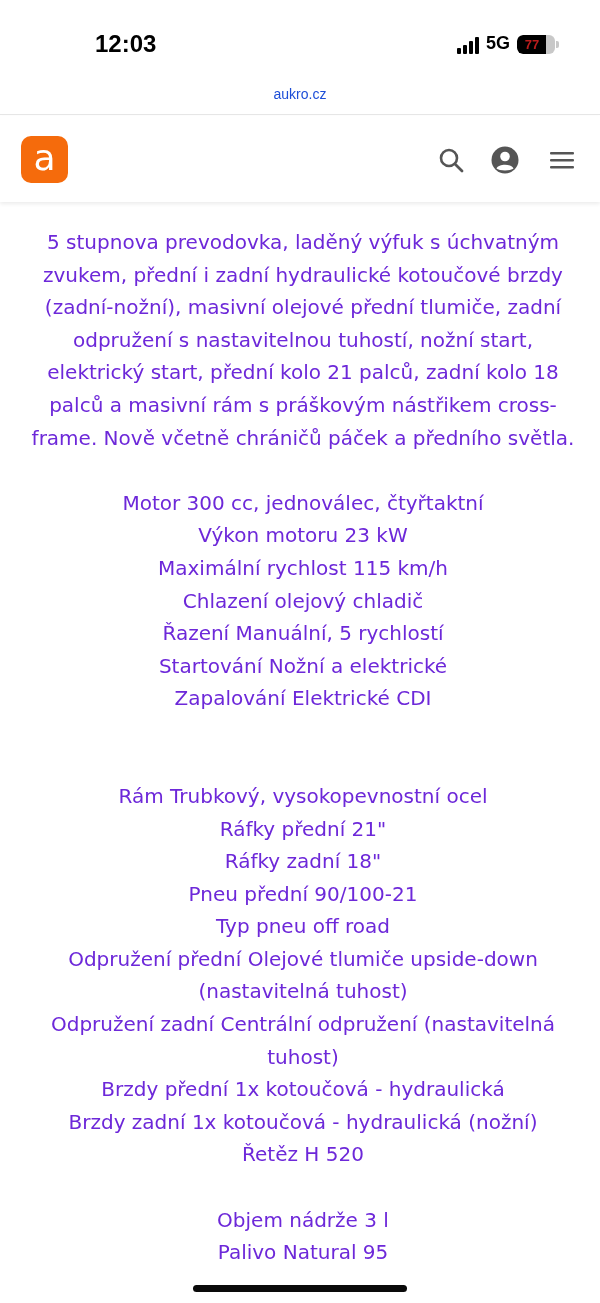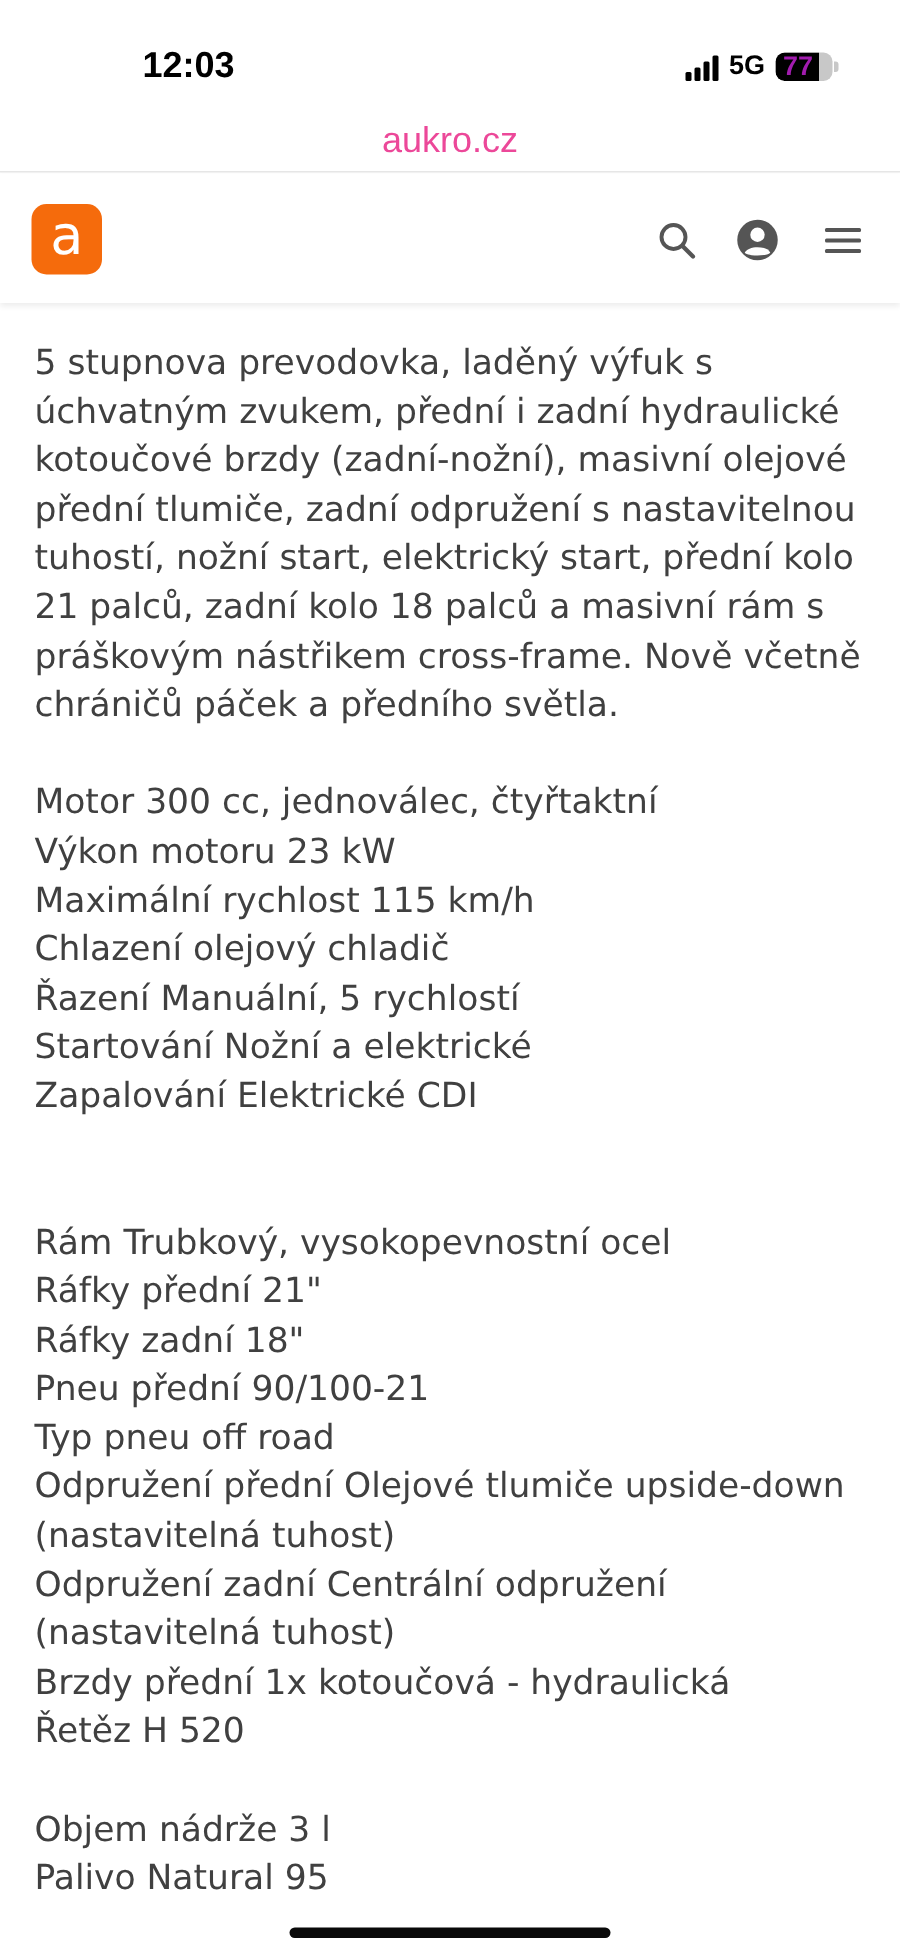--- a/index.html
+++ b/index.html
@@ -7,32 +7,32 @@
   body { font-family: "DejaVu Sans", sans-serif; color: #3a3a3a; position: relative; }
 
   .status-bar { position: absolute; top: 0; left: 0; width: 600px; height: 72px; margin-left: 15px; }
   .status-time { position: absolute; left: 80px; top: 30px; font-family: "Liberation Sans", sans-serif; font-weight: 700; font-size: 24px; color: #000; }
   .status-right { position: absolute; right: 56px; top: 33px; display: flex; align-items: flex-end; gap: 7px; }
   .signal { display: flex; align-items: flex-end; gap: 2px; height: 18px; }
   .signal span { width: 4px; background: #000; border-radius: 1px; }
   .net { font-family: "Liberation Sans", sans-serif; font-weight: 700; font-size: 18px; color: #000; }
   .battery { position: relative; width: 38px; height: 19px; border-radius: 6px; background: #c8c8c8; overflow: hidden; display: flex; align-items: center; }
   .battery-fill { position: absolute; left: 0; top: 0; bottom: 0; width: 77%; background: #000; border-radius: 6px 0 0 6px; }
-  .battery-text { position: relative; width: 30px; text-align: center; font-family: "Liberation Sans", sans-serif; font-weight: 700; font-size: 18px; color: #a21caf; z-index: 1; }
+  .battery-text { position: relative; width: 30px; text-align: center; font-family: "Liberation Sans", sans-serif; font-weight: 700; font-size: 13px; color: #b91c1c; z-index: 1; }
   .battery-cap { width: 3px; height: 7px; background: #c8c8c8; border-radius: 0 2px 2px 0; margin-left: -5px; }
 
   .url-bar { position: absolute; top: 72px; left: 0; width: 600px; height: 43px; border-bottom: 1px solid #e6e6e6; text-align: center; }
-  .url-text { font-family: "Liberation Sans", sans-serif; font-size: 24px; color: #ec4899; line-height: 44px; }
+  .url-text { font-family: "Liberation Sans", sans-serif; font-size: 14px; color: #1d4ed8; line-height: 44px; }
 
   .site-header { position: absolute; top: 116px; left: 0; width: 600px; height: 86px; background: #fff; box-shadow: 0 2px 4px rgba(0,0,0,0.08); }
   .logo { position: absolute; left: 21px; top: 20px; width: 47px; height: 47px; border-radius: 10px; background: #f56b0c; color: #fff; font-family: "DejaVu Sans", sans-serif; font-size: 36px; line-height: 44px; text-align: center; font-weight: 400; }
   .hdr-icon { position: absolute; top: 31px; width: 26px; height: 26px; cursor: pointer; }
   .hdr-icon svg { width: 100%; height: 100%; display: block; }
 
-  .content { position: absolute; top: 226px; left: 23px; width: 560px; font-size: 23px; line-height: 32.6px; color: #404040; }
+  .content { position: absolute; top: 226px; left: 23px; width: 560px; font-size: 20px; line-height: 32.6px; color: #6d28d9; text-align: center; }
   .para { margin: 0; }
   .spacer { height: 32.6px; }
   .spacer2 { height: 65px; }
 
   .home-indicator { position: absolute; left: 193px; top: 1285px; width: 214px; height: 7px; border-radius: 4px; background: #0a0a0a; }
 </style>
 </head>
 <body>
 
 <div class="status-bar">
@@ -99,20 +99,21 @@
   <div class="spacer2"></div>
   <div>
     <div>Rám Trubkový, vysokopevnostní ocel</div>
     <div>Ráfky přední 21"</div>
     <div>Ráfky zadní 18"</div>
     <div>Pneu přední 90/100-21</div>
     <div>Typ pneu off road</div>
     <div>Odpružení přední Olejové tlumiče upside-down (nastavitelná tuhost)</div>
     <div>Odpružení zadní Centrální odpružení (nastavitelná tuhost)</div>
     <div>Brzdy přední 1x kotoučová - hydraulická</div>
+    <div>Brzdy zadní 1x kotoučová - hydraulická (nožní)</div>
     <div>Řetěz H 520</div>
   </div>
   <div class="spacer"></div>
   <div>
     <div>Objem nádrže 3 l</div>
     <div>Palivo Natural 95</div>
   </div>
 </div>
 
 <div class="home-indicator"></div>

